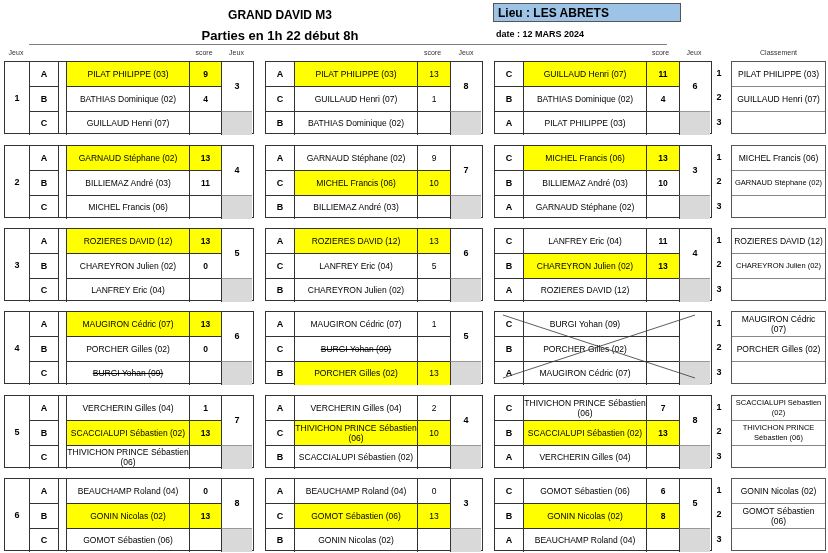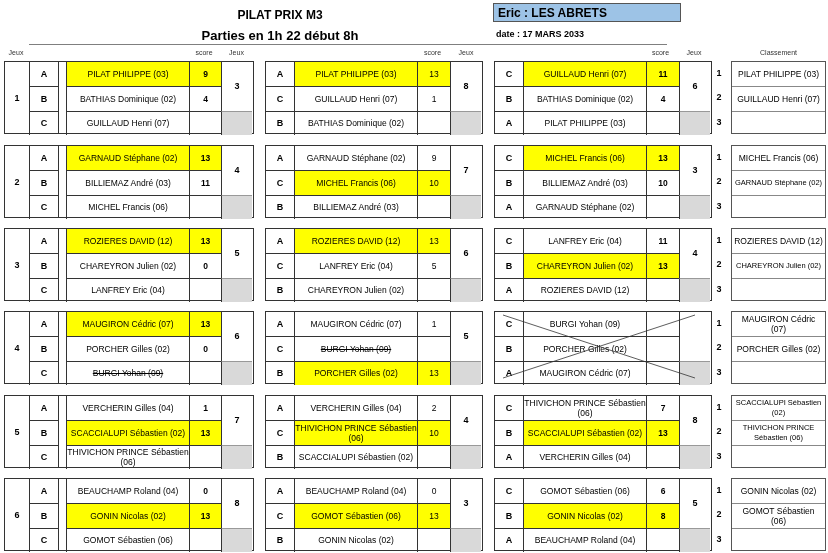--- a/index.html
+++ b/index.html
@@ -27,24 +27,24 @@
   .strike { text-decoration:line-through; }
   .rank { font-weight:bold; font-size:9px; width:10px; text-align:center; }
   .cls { position:absolute; border:1px solid #555; box-sizing:border-box; background:#fff; }
   .cls .cell { border-top:1px solid #888; }
   .cls .cell.first { border-top:none; }
   .small { font-size:7.5px; }
 </style>
 </head>
 <body>
 
-<div class="abs title1">PILAT PRIX M3</div>
+<div class="abs title1">GRAND DAVID M3</div>
 <div class="abs title2">Parties en 1h 22 début 8h</div>
-<div class="abs lieu">Eric : LES ABRETS</div>
-<div class="abs date">date : 17 MARS 2033</div>
+<div class="abs lieu">Lieu : LES ABRETS</div>
+<div class="abs date">date : 12 MARS 2024</div>
 <div class="abs hline" style="left:29px;top:44px;width:240px;"></div>
 <div class="abs hline" style="left:265px;top:44px;width:402px;"></div>
 
 <div class="abs colhdr" style="left:4px;top:49px;width:24px;">Jeux</div>
 <div class="abs colhdr" style="left:188px;top:49px;width:32px;">score</div>
 <div class="abs colhdr" style="left:220px;top:49px;width:33px;">Jeux</div>
 <div class="abs colhdr" style="left:416px;top:49px;width:33px;">score</div>
 <div class="abs colhdr" style="left:449px;top:49px;width:34px;">Jeux</div>
 <div class="abs colhdr" style="left:644px;top:49px;width:33px;">score</div>
 <div class="abs colhdr" style="left:677px;top:49px;width:34px;">Jeux</div>

